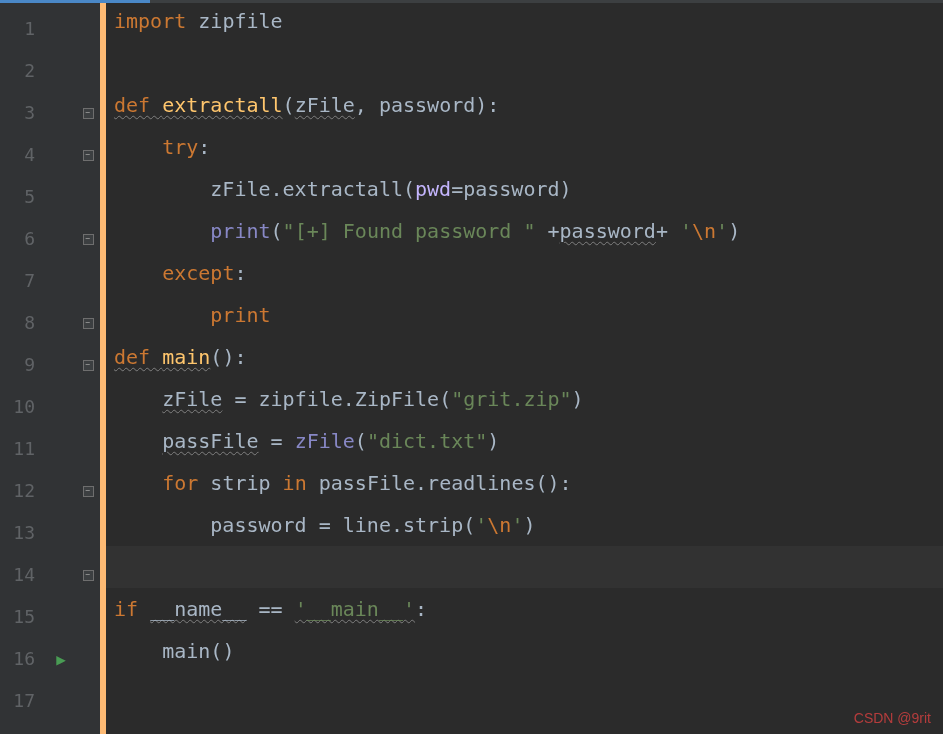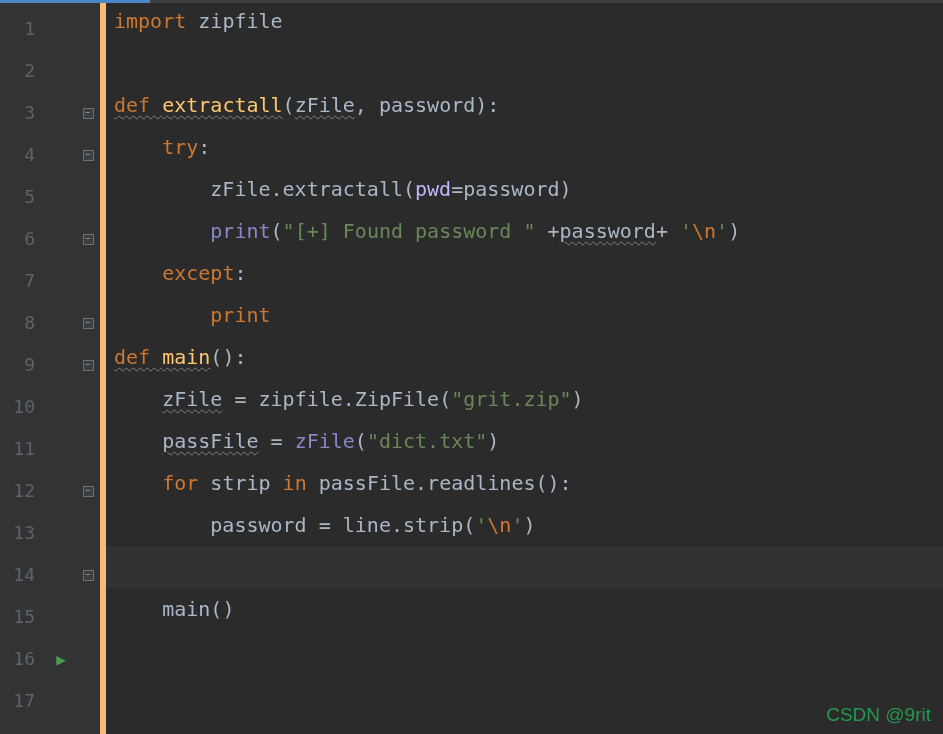--- a/index.html
+++ b/index.html
@@ -114,22 +114,22 @@
     text-decoration-line: underline;
     text-decoration-style: wavy;
     text-decoration-color: #808080;
     text-decoration-thickness: 1px;
     text-underline-offset: 3px;
   }
   .watermark {
     position: absolute;
     right: 12px;
     bottom: 8px;
-    color: #22c55e;
-    font-size: 19px;
+    color: #ef4444;
+    font-size: 14px;
     font-family: sans-serif;
     opacity: 0.7;
   }
 </style>
 </head>
 <body>
 
 <div class="top-tabstrip">
   <div class="tab-active"></div>
 </div>
@@ -216,17 +216,18 @@
       <div class="code-line"><span>        </span><span class="ident">zFile.extractall(</span><span class="param">pwd</span><span class="punct">=password)</span></div>
       <div class="code-line"><span>        </span><span class="builtin">print</span><span class="punct">(</span><span class="str">"[+] Found password " </span><span class="punct">+</span><span class="ident wavy">password</span><span class="punct">+ </span><span class="str">'</span><span class="esc">\n</span><span class="str">'</span><span class="punct">)</span></div>
       <div class="code-line"><span>    </span><span class="kw">except</span><span class="punct">:</span></div>
       <div class="code-line"><span>        </span><span class="kw">print</span></div>
       <div class="code-line"><span class="kw wavy">def </span><span class="fn wavy">main</span><span class="punct">():</span></div>
       <div class="code-line"><span>    </span><span class="ident wavy">zFile</span><span class="punct"> = zipfile.ZipFile(</span><span class="str">"grit.zip"</span><span class="punct">)</span></div>
       <div class="code-line"><span>    </span><span class="ident wavy">passFile</span><span class="punct"> = </span><span class="builtin">zFile</span><span class="punct">(</span><span class="str">"dict.txt"</span><span class="punct">)</span></div>
       <div class="code-line"><span>    </span><span class="kw">for </span><span class="ident">strip </span><span class="kw">in </span><span class="ident">passFile.readlines():</span></div>
       <div class="code-line"><span>        </span><span class="ident">password = line.strip(</span><span class="str">'</span><span class="esc">\n</span><span class="str">'</span><span class="punct">)</span></div>
       <div class="code-line current"></div>
+      <div class="code-line"><span class="kw">if </span><span class="ident wavy">__name__</span><span class="punct"> == </span><span class="str wavy">'__main__'</span><span class="punct">:</span></div>
       <div class="code-line"><span>    </span><span class="ident">main()</span></div>
     </div>
 </div>
 
 <div class="watermark">CSDN @9rit</div>
 
 </body></html>

